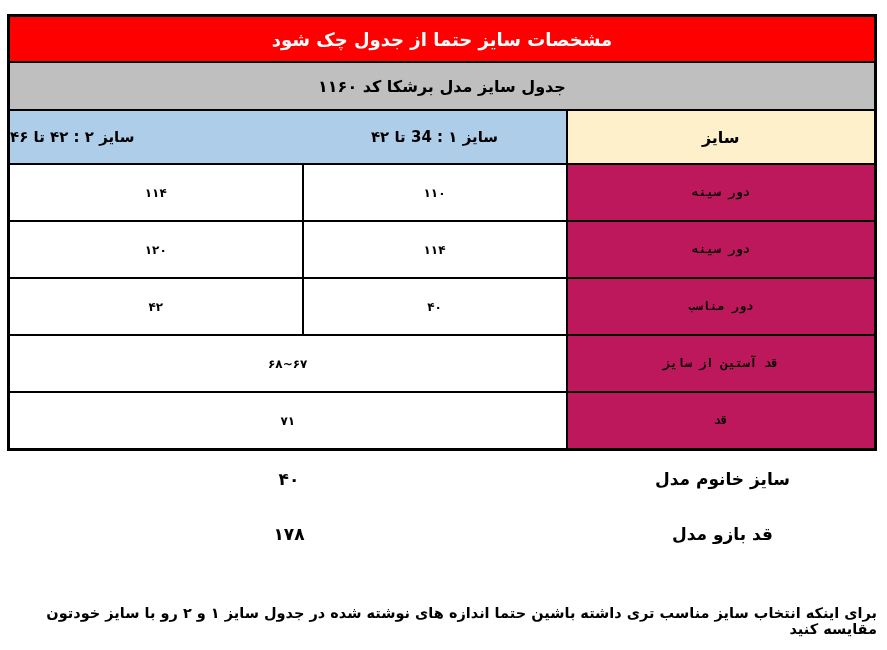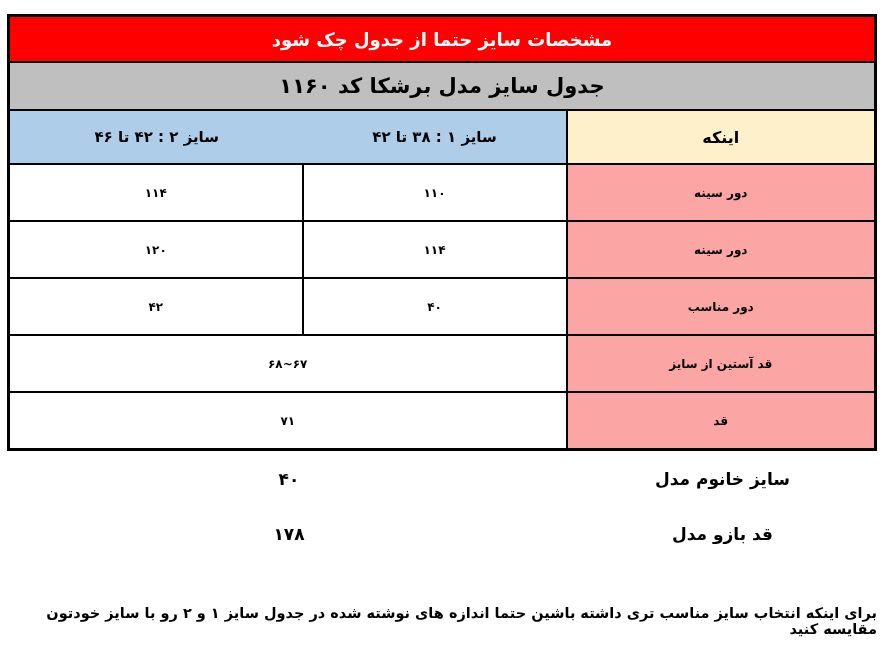--- a/index.html
+++ b/index.html
@@ -35,48 +35,49 @@
   }
   tr.banner-row td {
     background: #FF0000;
     color: #ffffff;
     height: 44px;
     font-size: 18px;
   }
   tr.title-row td {
     background: #BFBFBF;
     height: 46px;
-    font-size: 21px;
+    font-size: 16px;
   }
   tr.header-row td {
     height: 52px;
   }
   td.label-cell {
     background: #FDF0CB;
     font-size: 16px;
   }
   td.blue-cell {
     background: #AECDE9;
     font-size: 15px;
   }
   .blue-inner {
     display: flex;
     width: 100%;
     height: 100%;
     align-items: center;
   }
   .blue-inner .seg-1 { width: 262px; text-align: center; }
-  .blue-inner .seg-2 { flex: 1; text-align: center; }
+  .blue-inner .seg-2 { flex: 1; text-align: left; }
   tr.data-row td {
     height: 55px;
     font-size: 12px;
     background: #ffffff;
   }
   tr.data-row td.label-cell {
-    background: #fca5a5;
+    background: #be185d;
+    font-family: Liberation Mono, monospace;
   }
   table.model-table {
     border-collapse: collapse;
     table-layout: fixed;
     width: 867px;
   }
   table.model-table td {
     border: none;
     height: 55px;
     text-align: center;
@@ -106,24 +107,24 @@
     <tbody>
         <tr class="banner-row">
       <td colspan="3">مشخصات سایز حتما از جدول چک شود</td>
     </tr>
 
     <tr class="title-row">
       <td colspan="3">جدول سایز مدل برشکا کد ۱۱۶۰</td>
     </tr>
 
     <tr class="header-row">
-      <td class="label-cell">اینکه</td>
+      <td class="label-cell">سایز</td>
       <td class="blue-cell" colspan="2">
         <div class="blue-inner">
-          <div class="seg-1">سایز ۱ : ۳۸ تا ۴۲</div>
+          <div class="seg-1">سایز ۱ : 34 تا ۴۲</div>
           <div class="seg-2">سایز ۲ : ۴۲ تا ۴۶</div>
         </div>
       </td>
     </tr>
 
     <tr class="data-row">
       <td class="label-cell">دور سینه</td>
       <td>۱۱۰</td>
       <td>۱۱۴</td>
     </tr>

